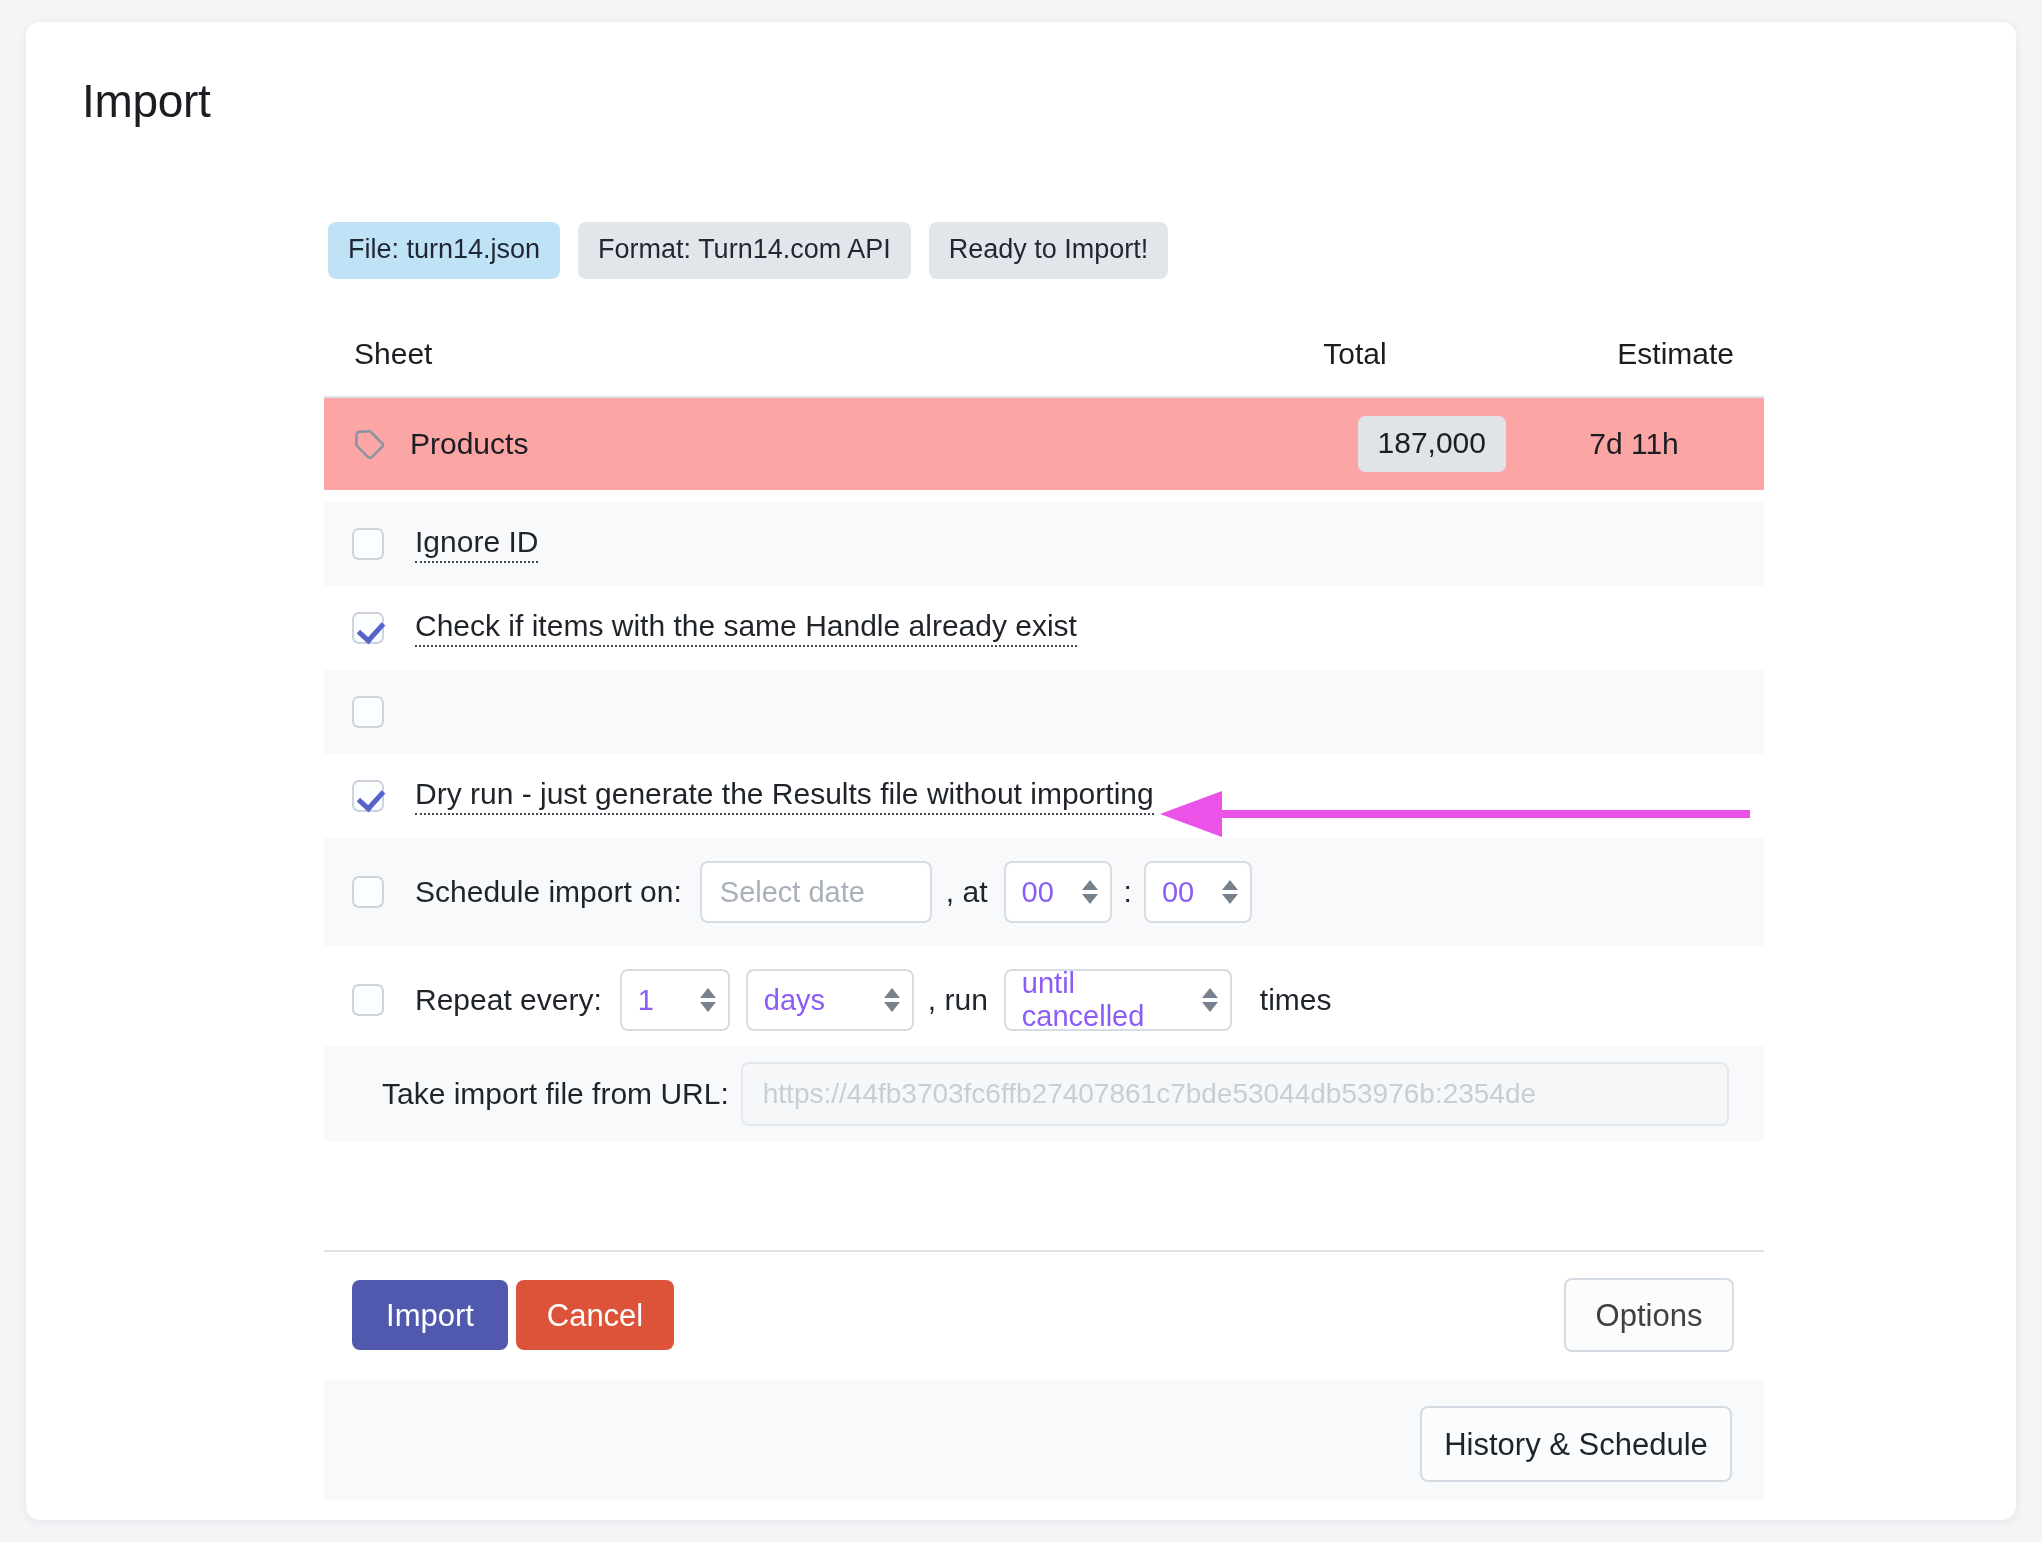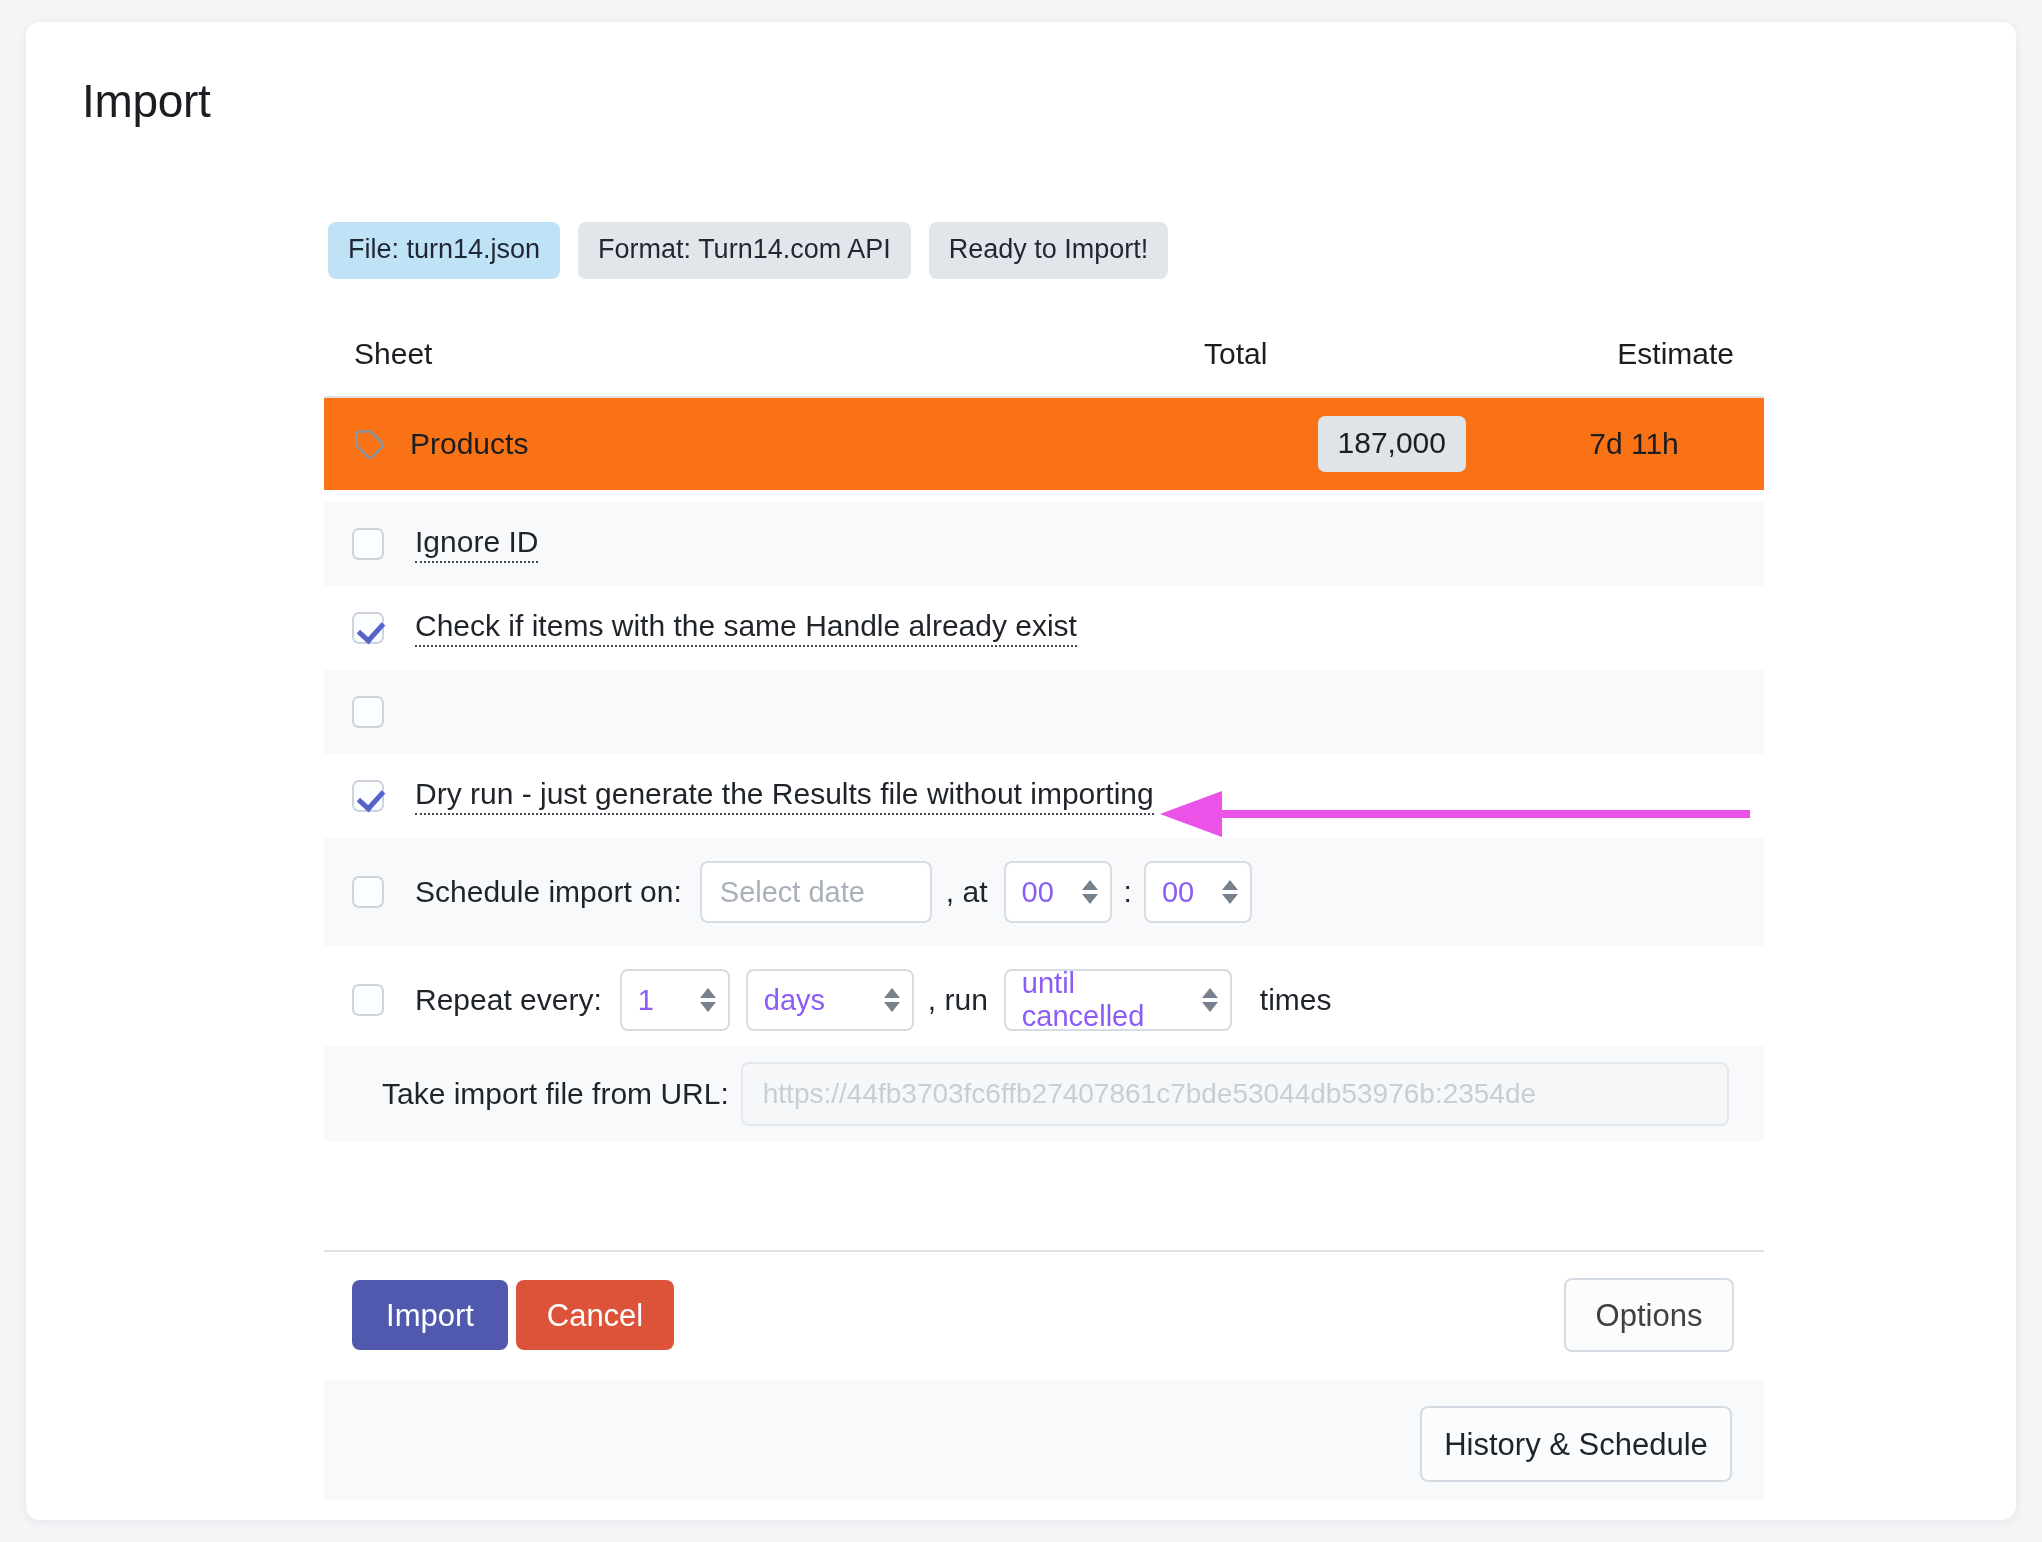--- a/index.html
+++ b/index.html
@@ -60,31 +60,30 @@
   }
   .thead {
     display: flex;
     align-items: center;
     height: 86px;
     border-bottom: 2px solid #dfe3e8;
     font-size: 30px;
     color: #1a1d21;
   }
   .th-sheet { flex: 1; padding-left: 30px; }
-  .th-total { width: 330px; text-align: left; padding-right: 28px; }
+  .th-total { width: 330px; text-align: center; padding-right: 28px; }
   .th-est   { width: 230px; text-align: right; padding-right: 30px; }
 
   .trow {
     display: flex;
     align-items: center;
     height: 92px;
-    background: #f97316;
+    background: #fca5a5;
     font-size: 30px;
     color: #1a1d21;
-    gap: 40px;
   }
   .td-sheet {
     flex: 1;
     display: flex;
     align-items: center;
     gap: 22px;
     padding-left: 28px;
   }
   .td-total { width: 330px; text-align: right; padding-right: 28px; }
   .td-est   { width: 230px; text-align: center; padding-right: 30px; }

